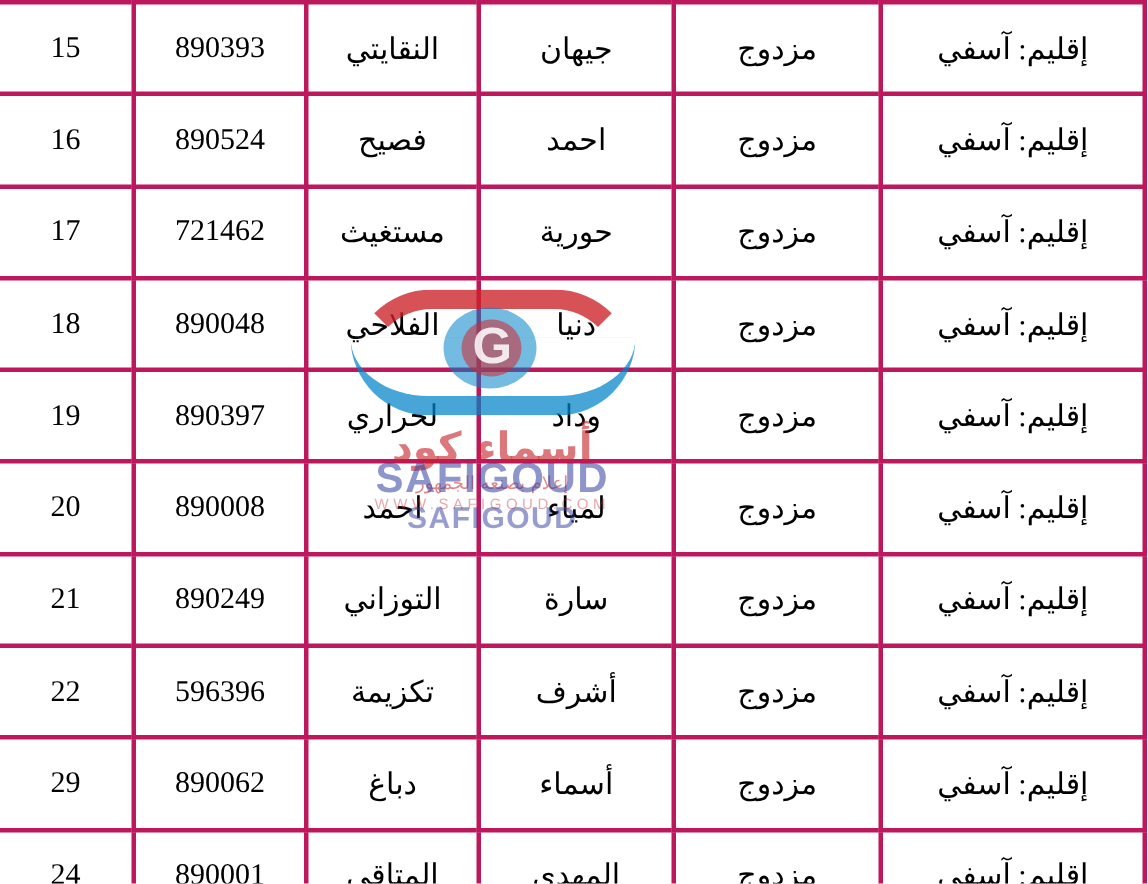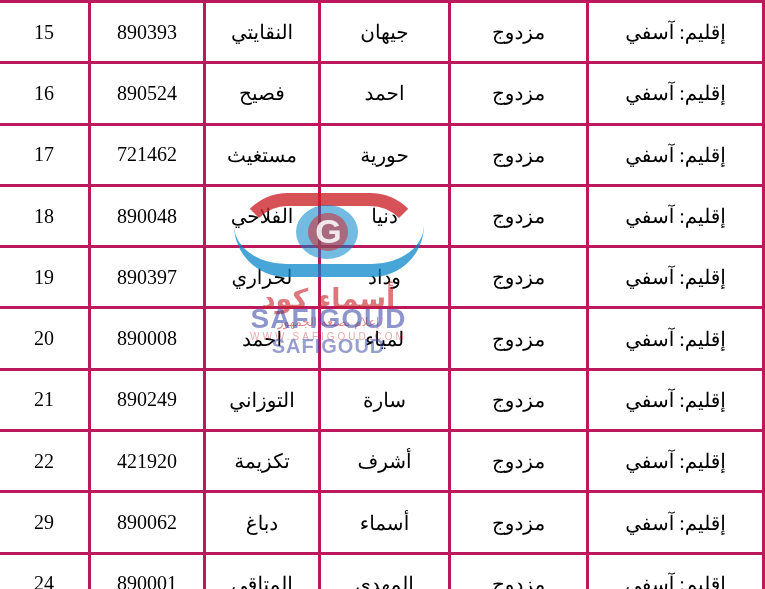--- a/index.html
+++ b/index.html
@@ -225,21 +225,21 @@
         <td class="cell-first">سارة</td>
         <td class="cell-last">التوزاني</td>
         <td class="cell-code">890249</td>
         <td class="cell-index">21</td>
       </tr>
       <tr>
         <td class="cell-province">إقليم: آسفي</td>
         <td class="cell-type">مزدوج</td>
         <td class="cell-first">أشرف</td>
         <td class="cell-last">تكزيمة</td>
-        <td class="cell-code">421920</td>
+        <td class="cell-code">596396</td>
         <td class="cell-index">22</td>
       </tr>
       <tr>
         <td class="cell-province">إقليم: آسفي</td>
         <td class="cell-type">مزدوج</td>
         <td class="cell-first">أسماء</td>
         <td class="cell-last">دباغ</td>
         <td class="cell-code">890062</td>
         <td class="cell-index">29</td>
       </tr>

